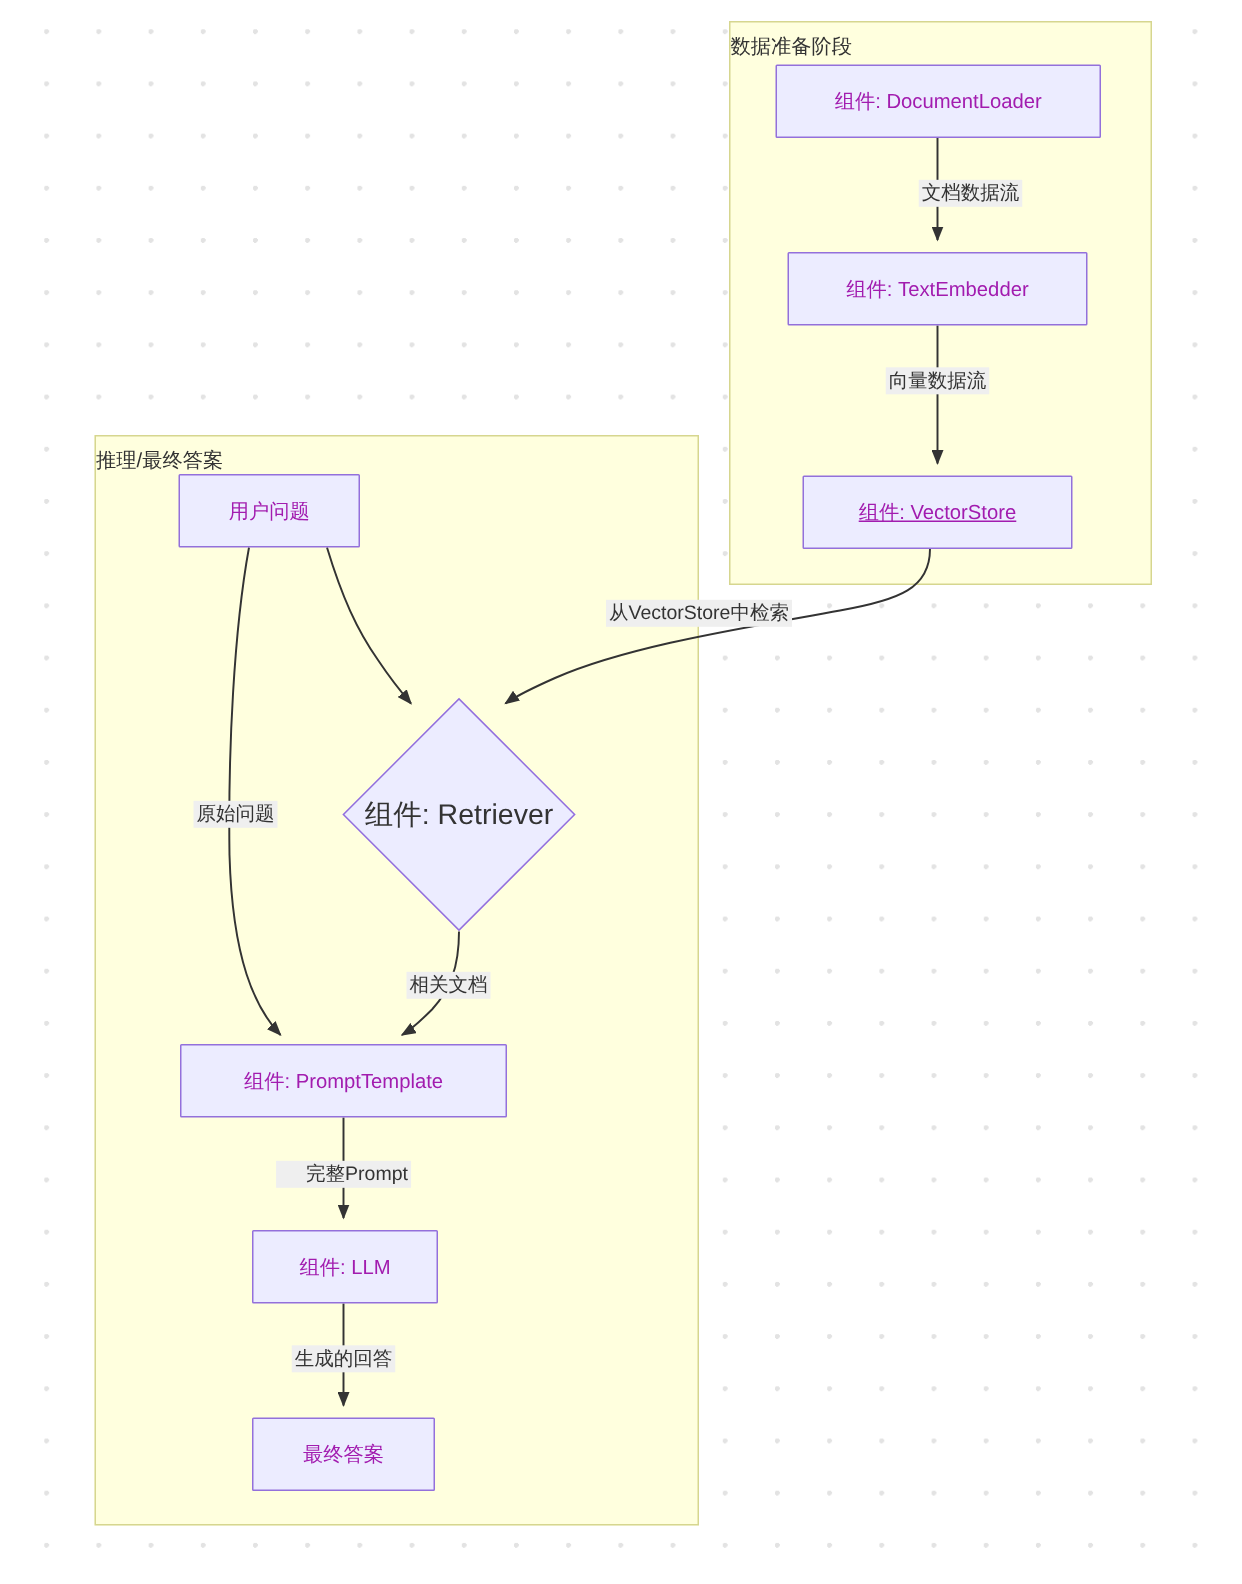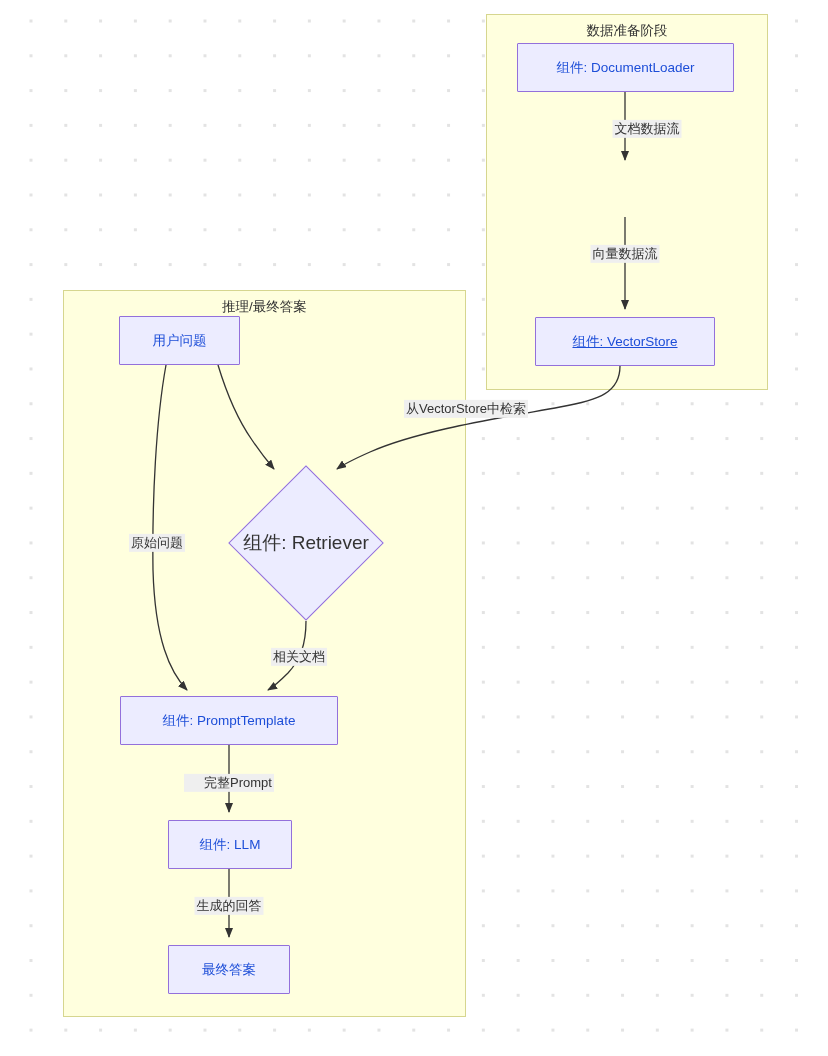--- a/index.html
+++ b/index.html
@@ -28,35 +28,35 @@
   .subgraph {
     position: absolute;
     background: #ffffde;
     border: 1px solid #d6d68f;
     box-sizing: border-box;
   }
   .subgraph-title {
     position: absolute;
     left: 0;
     right: 0;
-    text-align: center;
+    text-align: left;
     font-size: 13.5px;
     color: #333333;
     white-space: nowrap;
   }
   .node {
     position: absolute;
     background: #ececff;
     border: 1px solid #9370db;
     box-sizing: border-box;
     display: flex;
     align-items: center;
     justify-content: center;
     font-size: 13.5px;
-    color: #1d4ed8;
+    color: #a21caf;
     white-space: nowrap;
     border-radius: 1px;
   }
   .node-diamond {
     position: absolute;
     box-sizing: border-box;
   }
   .diamond-shape {
     position: absolute;
     left: 0; top: 0;
@@ -123,20 +123,21 @@
 
     <path d="M306,621 C306,645 300,660 288,673 C279,682 273,687 268,690" fill="none" stroke="#333333" stroke-width="1.3" marker-end="url(#arrow)"></path>
 
     <path d="M229,745 L229,812" fill="none" stroke="#333333" stroke-width="1.3" marker-end="url(#arrow)"></path>
 
     <path d="M229,869 L229,937" fill="none" stroke="#333333" stroke-width="1.3" marker-end="url(#arrow)"></path>
   </svg>
 
   <div class="node" style="left:517px; top:43px; width:217px; height:49px;">组件: DocumentLoader</div>
 
+  <div class="node" style="left:525px; top:168px; width:200px; height:49px;">组件: TextEmbedder</div>
 
   <div class="node" style="left:535px; top:317px; width:180px; height:49px;text-decoration:underline;">组件: VectorStore</div>
 
   <div class="node" style="left:119px; top:316px; width:121px; height:49px;">用户问题</div>
 
   <div class="node-diamond" style="left:251px; top:488px; width:110px; height:110px;">
     <div class="diamond-shape"></div>
     <div class="diamond-label">组件: Retriever</div>
   </div>
 

